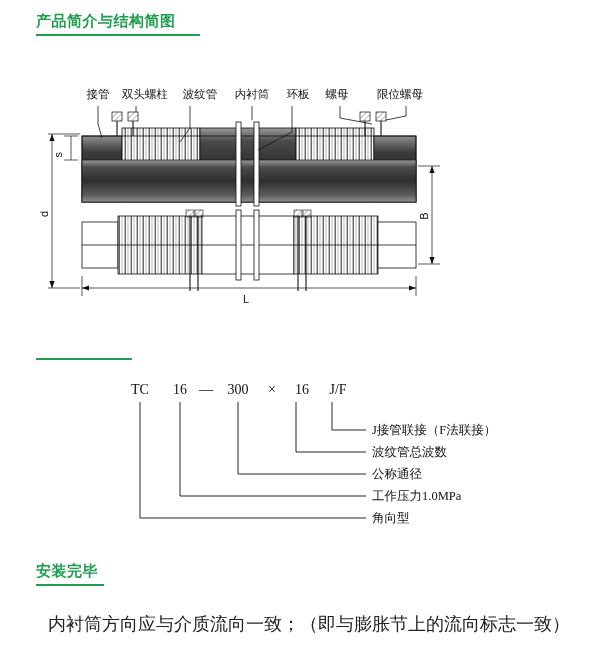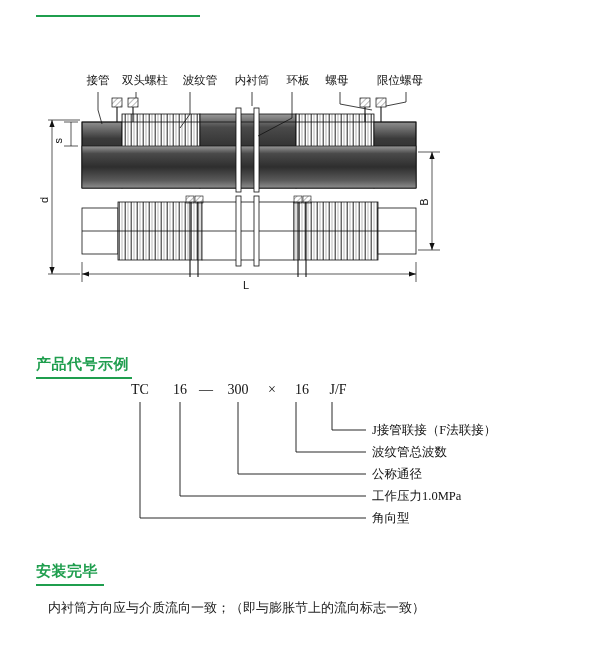--- a/index.html
+++ b/index.html
@@ -24,43 +24,44 @@
     margin-top:3px;
   }
   #title1 { position:absolute; left:36px; top:12px; }
   #title1 .ul { width:164px; }
   #title2 { position:absolute; left:36px; top:355px; }
   #title2 .ul { width:96px; }
   #title3 { position:absolute; left:36px; top:562px; }
   #title3 .ul { width:68px; }
 
   
-  #fig1 { position:absolute; left:40px; top:62px; width:520px; height:230px; }
+  #fig1 { position:absolute; left:40px; top:76px; width:520px; height:230px; }
   #fig1 svg { display:block; }
 
   
   #fig2 { position:absolute; left:40px; top:378px; width:520px; height:160px;text-align:right; }
   #fig2 svg { display:block; }
 
   
   #notes {
-    position:absolute; left:48px; top:598px; width:520px;
-    font-size:13px; line-height:20px; color:#222;
+    position:absolute; left:48px; top:614px; width:520px;
+    font-size:18px; line-height:20px; color:#222;
   }
   #notes div { white-space:nowrap; }
 
   .lbl { font-family:"Liberation Sans", sans-serif; font-size:11px; fill:#111; }
   .lbl-cn { font-family:"Liberation Sans", sans-serif; font-size:11.5px; fill:#111; }
   .code { font-family:"Liberation Serif", serif; font-size:14px; fill:#111; }
   .codesm { font-family:"Liberation Serif", serif; font-size:12.5px; fill:#111; }
 </style>
 </head>
 <body>
 
 <div id="title1" class="sec-title">
+  <span>产品简介与结构简图</span>
   <span class="ul"></span>
 </div>
 
 <div id="fig1">
 <svg width="520" height="230" viewBox="0 0 520 230" xmlns="http://www.w3.org/2000/svg">
   <defs>
     <linearGradient id="bodyGrad" x1="0" y1="0" x2="0" y2="1">
       <stop offset="0%" stop-color="#9a9a9a"></stop>
       <stop offset="18%" stop-color="#4a4a4a"></stop>
       <stop offset="50%" stop-color="#2e2e2e"></stop>
@@ -187,21 +188,20 @@
     <line x1="42" y1="200" x2="42" y2="220"></line>
     <line x1="376" y1="200" x2="376" y2="220"></line>
     <path d="M42,212 l7,-2.6 l0,5.2 z" fill="#111" stroke="none"></path>
     <path d="M376,212 l-7,-2.6 l0,5.2 z" fill="#111" stroke="none"></path>
   </g>
   <text class="lbl" x="206" y="227" text-anchor="middle">L</text>
 </svg>
 </div>
 
 <div id="title2" class="sec-title">
-  <span>产品代号示例</span>
   <span class="ul"></span>
 </div>
 
 <div id="fig2">
 <svg width="520" height="160" viewBox="0 0 520 160" xmlns="http://www.w3.org/2000/svg">
 
   <text class="code" x="100" y="16" text-anchor="middle">TC</text>
   <text class="code" x="140" y="16" text-anchor="middle">16</text>
   <text class="code" x="166" y="16" text-anchor="middle">—</text>
   <text class="code" x="198" y="16" text-anchor="middle">300</text>

